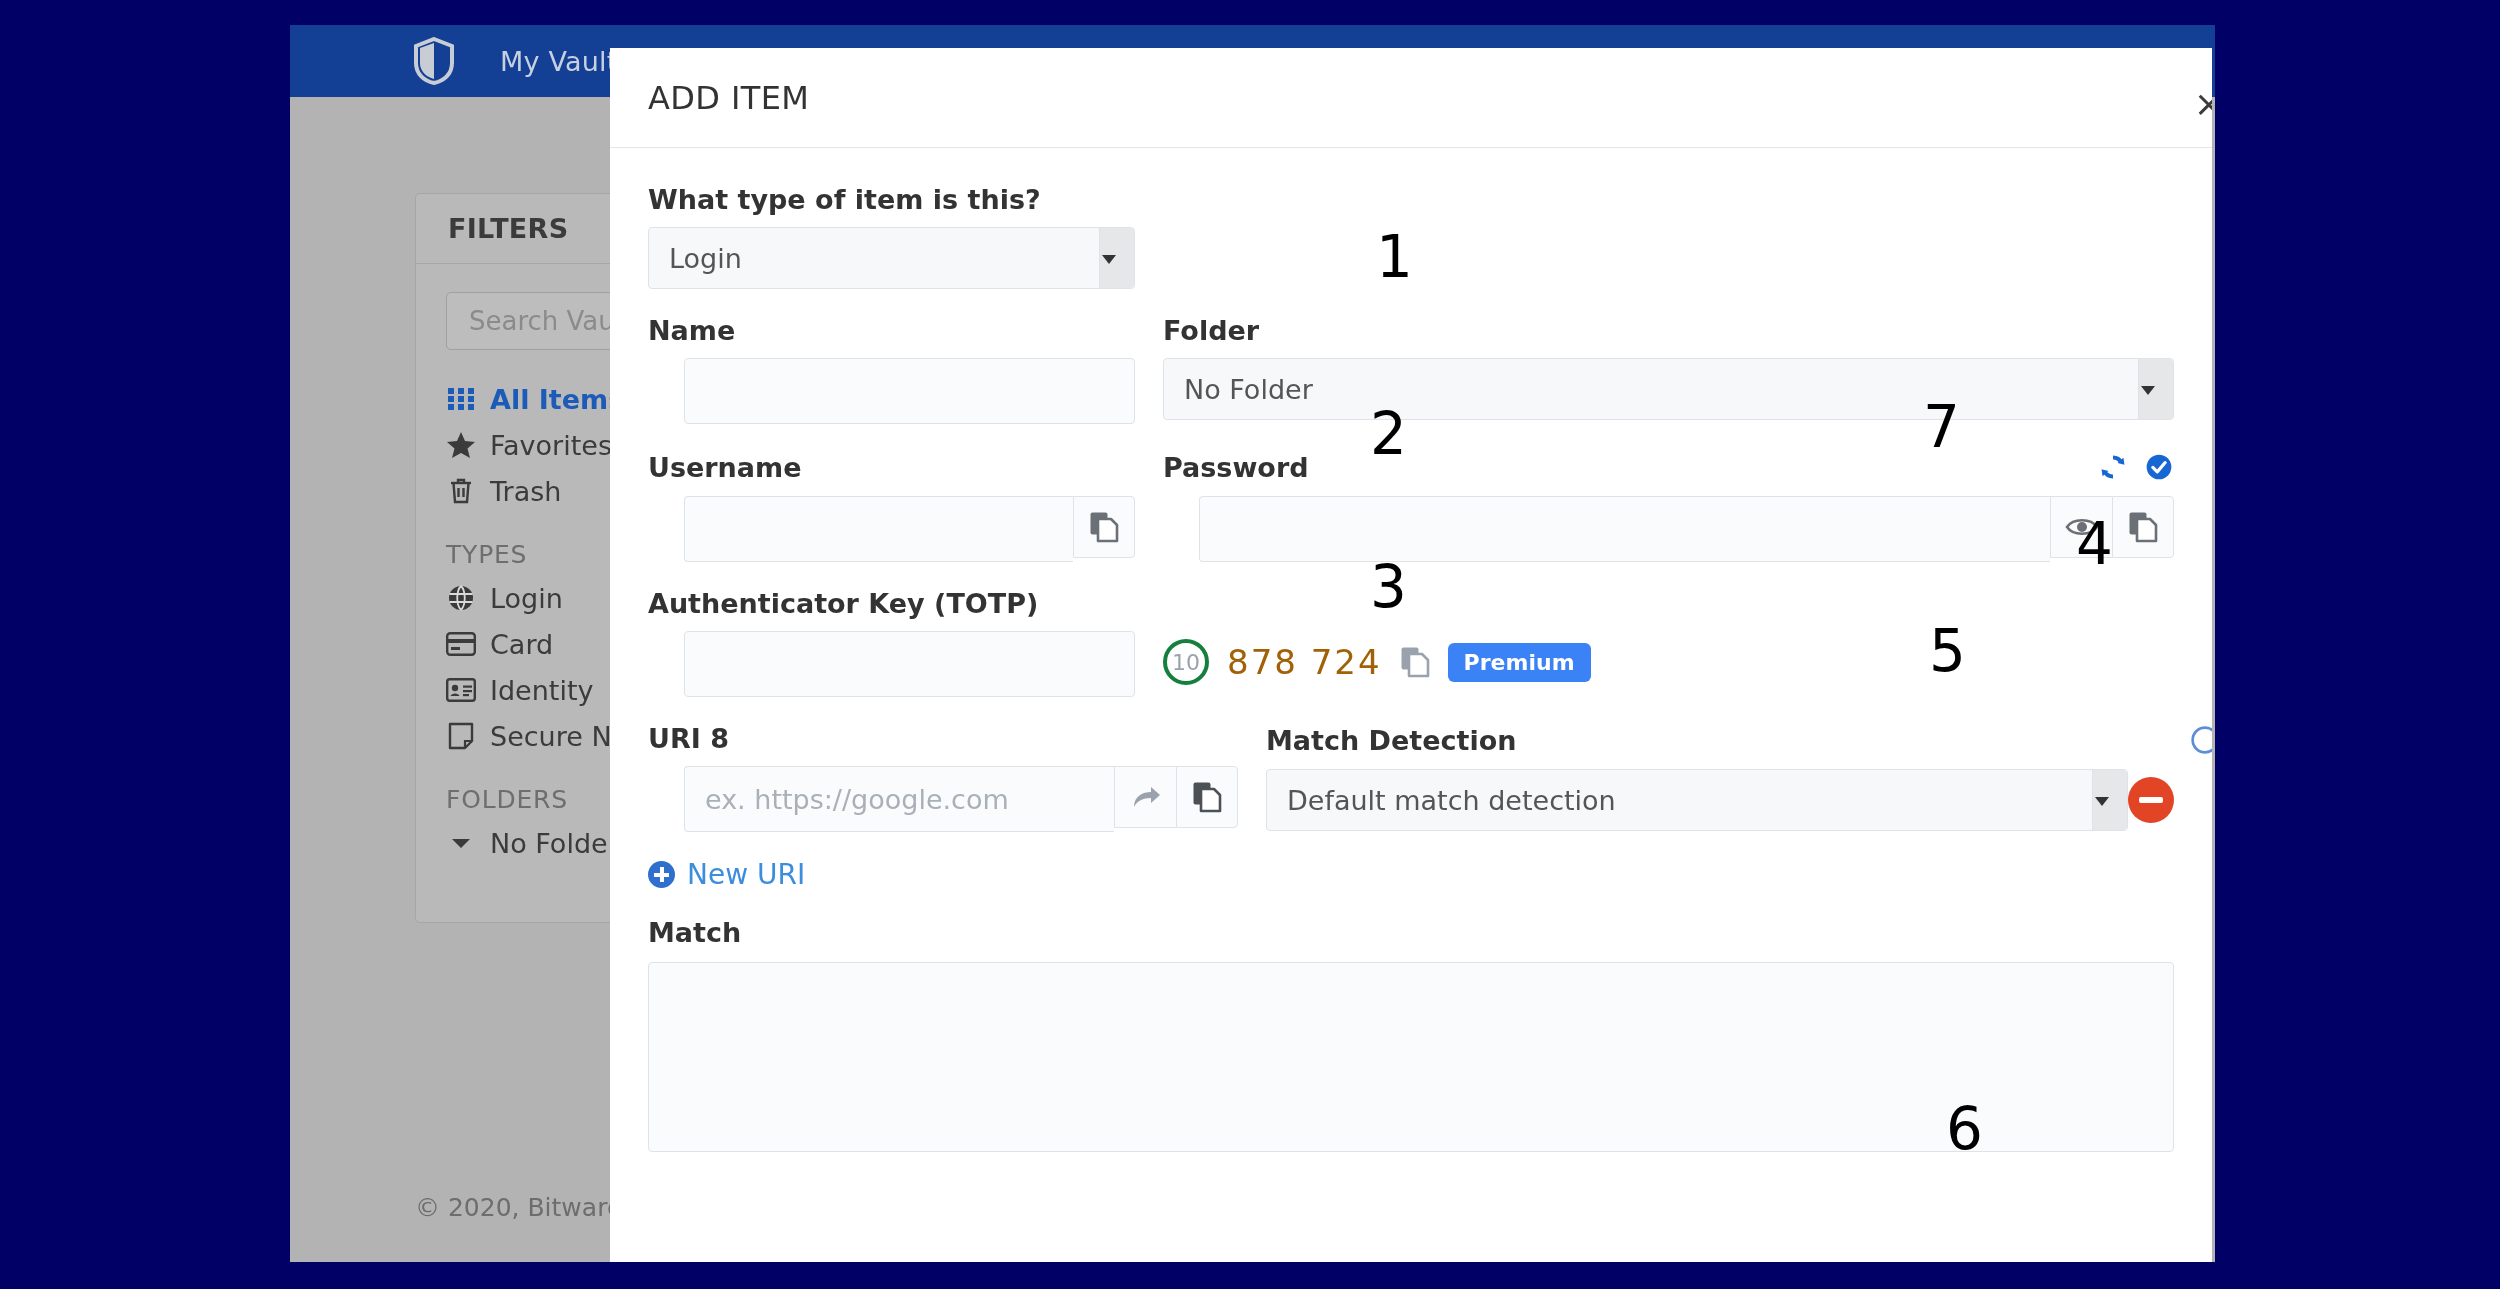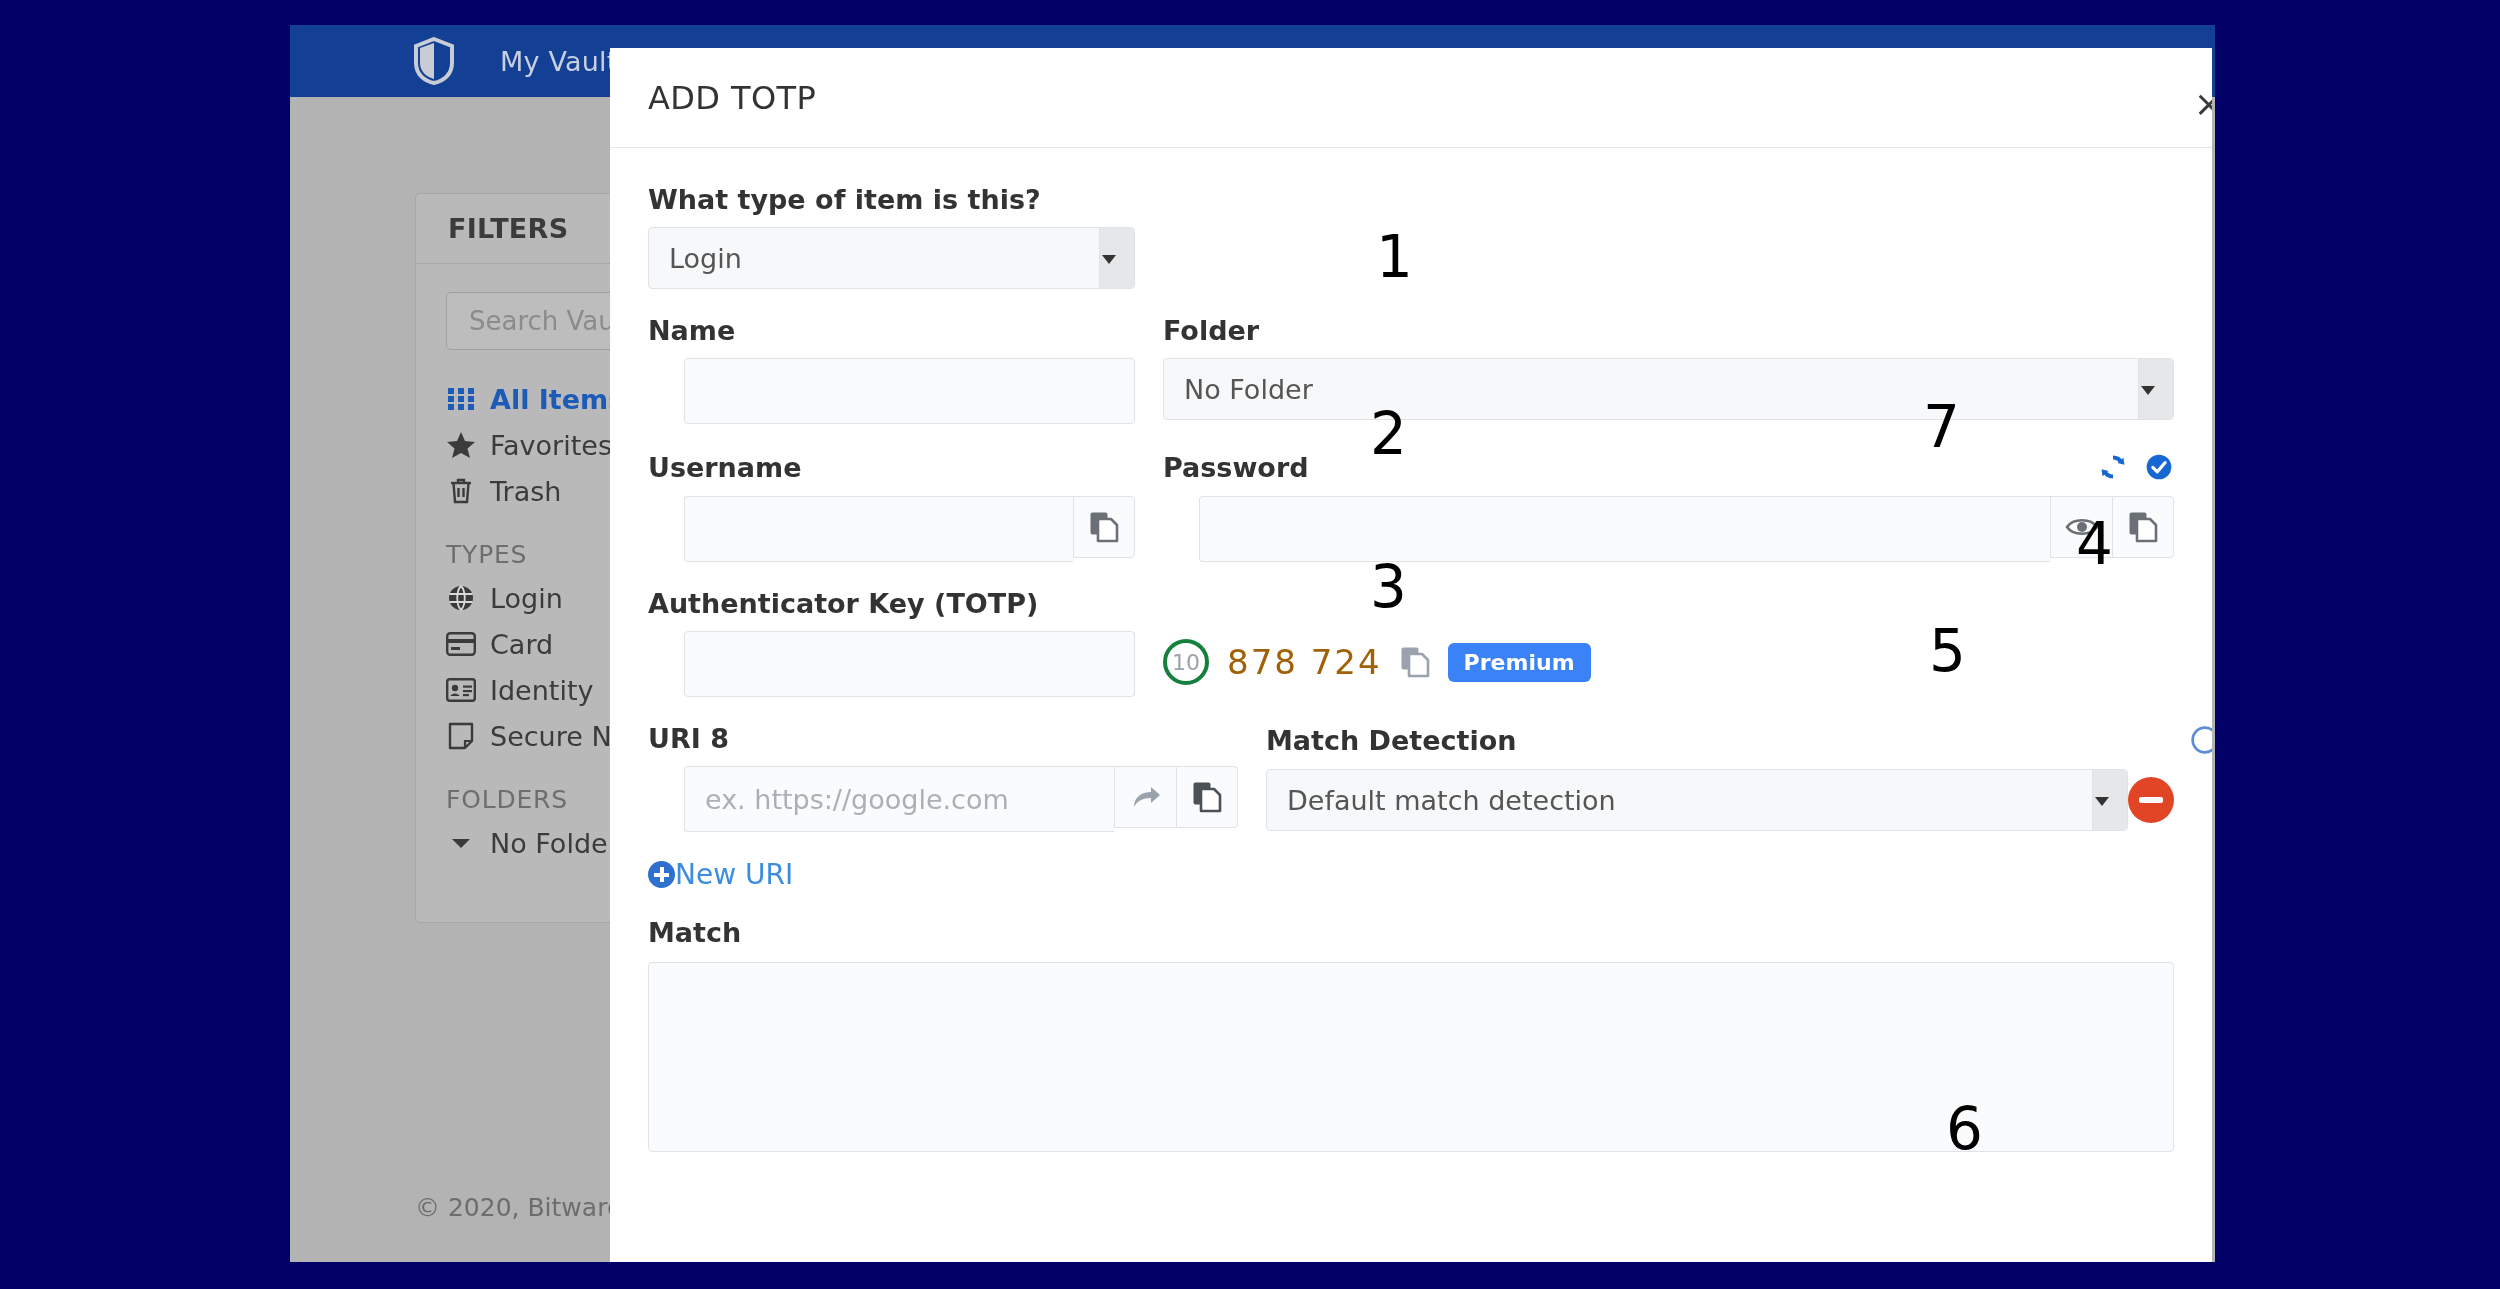--- a/index.html
+++ b/index.html
@@ -139,21 +139,21 @@
     border: 4px solid #15803d; display: flex; align-items: center;
     justify-content: center; font-size: 22px; color: #9aa3ad; flex: none;
   }
   .totp-code { font-size: 34px; color: #a16207; letter-spacing: 2px; white-space: nowrap; }
   .badge-premium {
     background: #3b82f6; color: #fff; font-size: 22px; font-weight: bold;
     padding: 7px 16px; border-radius: 6px; white-space: nowrap;
   }
 
   .new-uri {
-    display: flex; align-items: center; 
+    display: flex; align-items: center; gap: 12px;
     color: #3c8dde; font-size: 28px; margin-top: 26px;
   }
   .plus-circle {
     width: 27px; height: 27px; border-radius: 50%; background: #2f6fce;
     position: relative; flex: none;
   }
   .plus-circle::before, .plus-circle::after {
     content: ""; position: absolute; background: #fff;
   }
   .plus-circle::before { left: 6px; right: 6px; top: 12px; height: 4px; }
@@ -310,21 +310,21 @@
         </div>
       </div>
     </div>
 
     <div class="footer-copy">© 2020, Bitwarden Inc.</div>
   </div>
 
   <div class="modal">
 
     <div class="modal-head">
-      <span class="modal-title">ADD TOTP</span>
+      <span class="modal-title">ADD ITEM</span>
       <span class="modal-close">×</span>
     </div>
 
     <div class="modal-body">
 
       <div class="colL">
         <div class="flabel">What type of item is this?</div>
         <div class="sel">
           <span>Login</span>
         </div>

